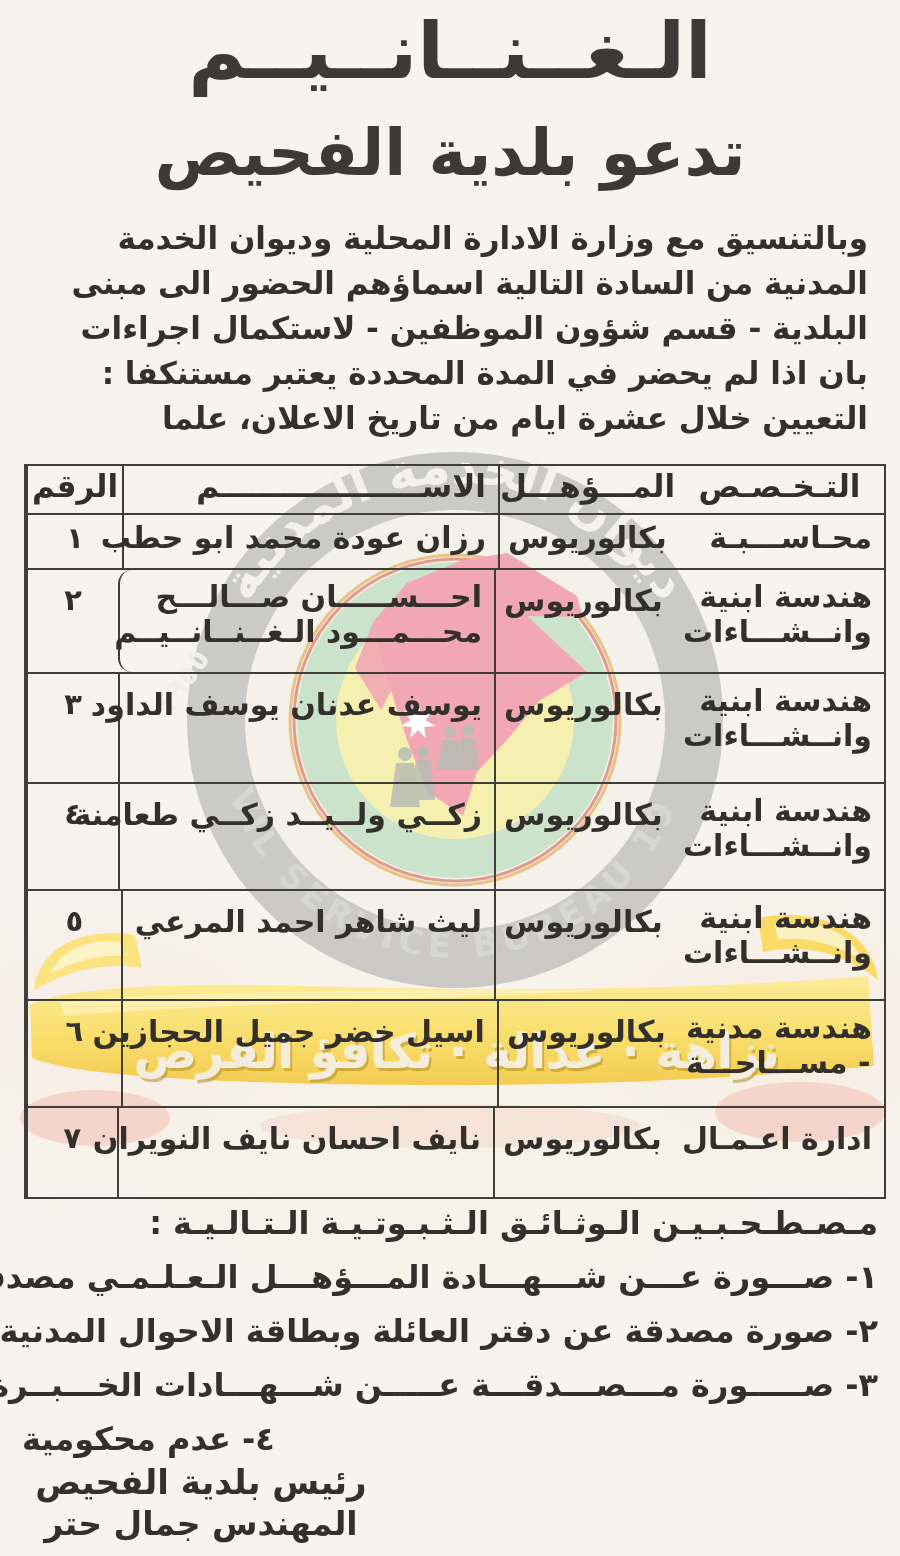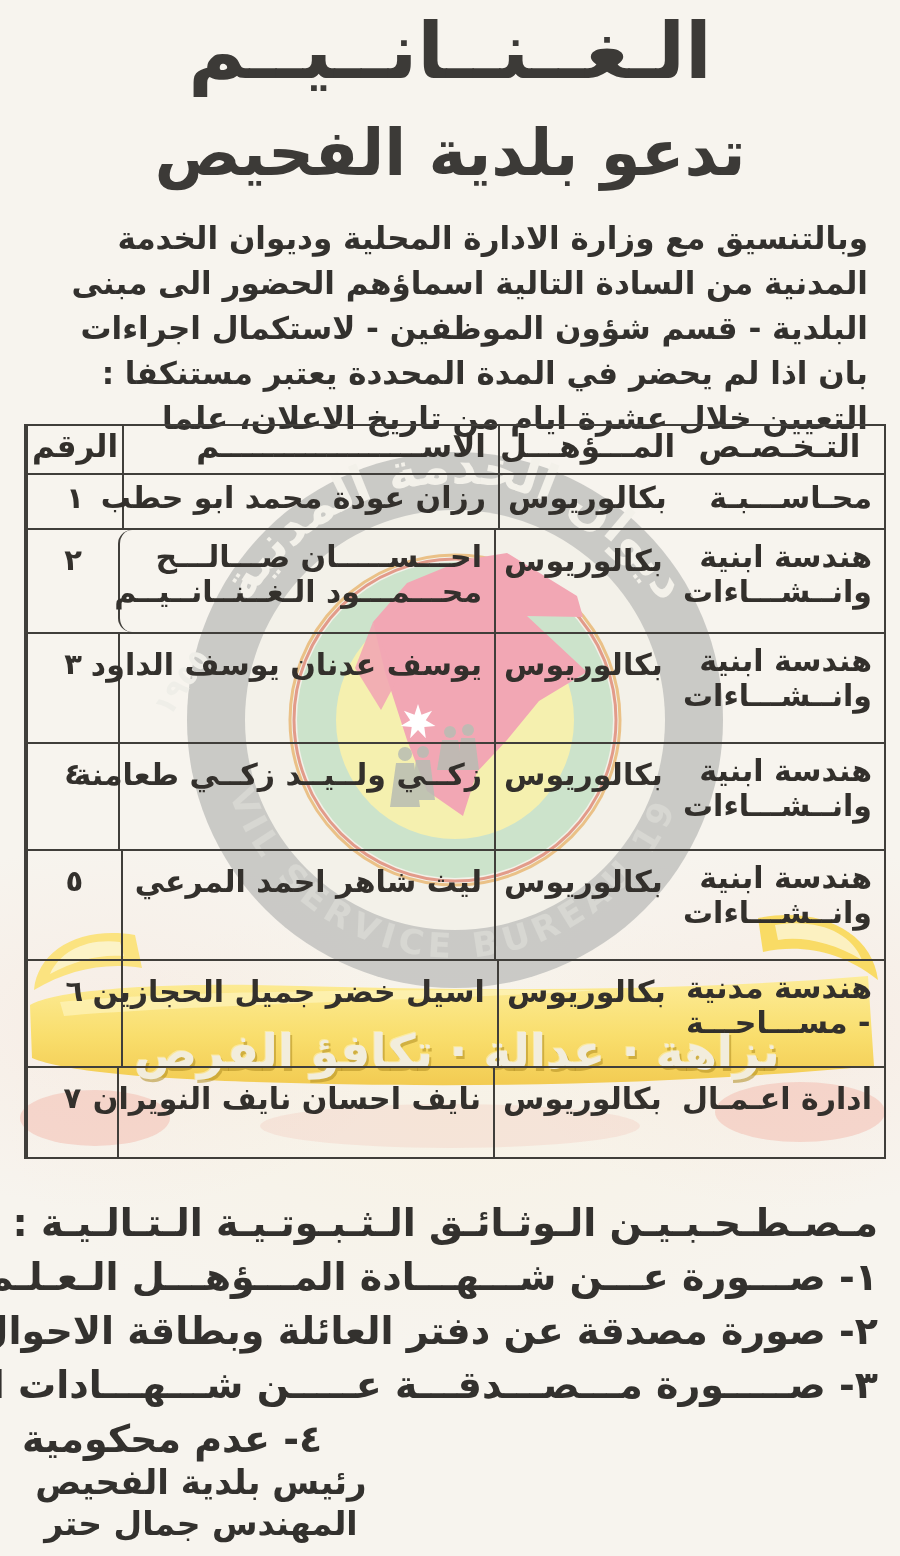--- a/index.html
+++ b/index.html
@@ -29,40 +29,40 @@
   .wm{left:0;top:0;z-index:1;}
   
   .ribbon{left:0;top:890px;z-index:1;}
   .ribbon-text{
     left:140px;top:1024px;width:640px;z-index:1;text-align:center;
     font-size:47px;font-weight:700;color:#f2eddc;
     text-shadow:2px 3px 0 rgba(176,142,34,.55), -1px -1px 0 rgba(255,255,240,.4);
     white-space:nowrap;
   }
   
-  .tbl{left:24px;top:424px;width:862px;z-index:2;border:2px solid #403e3a;box-sizing:border-box;}
+  .tbl{left:24px;top:464px;width:862px;z-index:2;border:2px solid #403e3a;box-sizing:border-box;}
   .trow{display:flex;flex-direction:row-reverse;box-sizing:border-box;}
   .trow + .trow{border-top:2px solid #403e3a;}
   .col{box-sizing:border-box;display:flex;flex-direction:column;padding:10px 12px;}
   .c-num{width:96px;align-items:center;}
   .c-name{width:376px;}
   .c-qual{width:177px;align-items:center;}
   .c-spec{flex:1;}
   .b-l{border-left:2px solid #403e3a;}
   .two{border-radius:14px;}
   .one{justify-content:flex-start;padding-top:14px;}
   .mid{justify-content:center;padding-top:4px;}
   .ln{font-size:30px;font-weight:700;line-height:1.15;white-space:nowrap;color:#33302c;}
   .hd{font-size:31px;}
   .a-l{text-align:left;}
   .a-r{text-align:right;}
   .num{font-size:29px;}
   
   .docs{left:22px;top:1196px;width:856px;z-index:2;}
-  .docs .dline{font-size:38px;font-weight:700;line-height:54px;white-space:nowrap;display:flex;justify-content:space-between;}
+  .docs .dline{font-size:32px;font-weight:700;line-height:54px;white-space:nowrap;display:flex;justify-content:space-between;}
   .docs .dline.short{display:block;text-align:left;}
   
   .sig{left:25px;top:1462px;width:352px;z-index:2;text-align:center;}
   .sig .s1{font-size:34px;font-weight:700;}
   .sig .s2{font-size:33px;font-weight:700;margin-top:2px;}
 </style>
 </head>
 <body>
 
 <div class="page">

